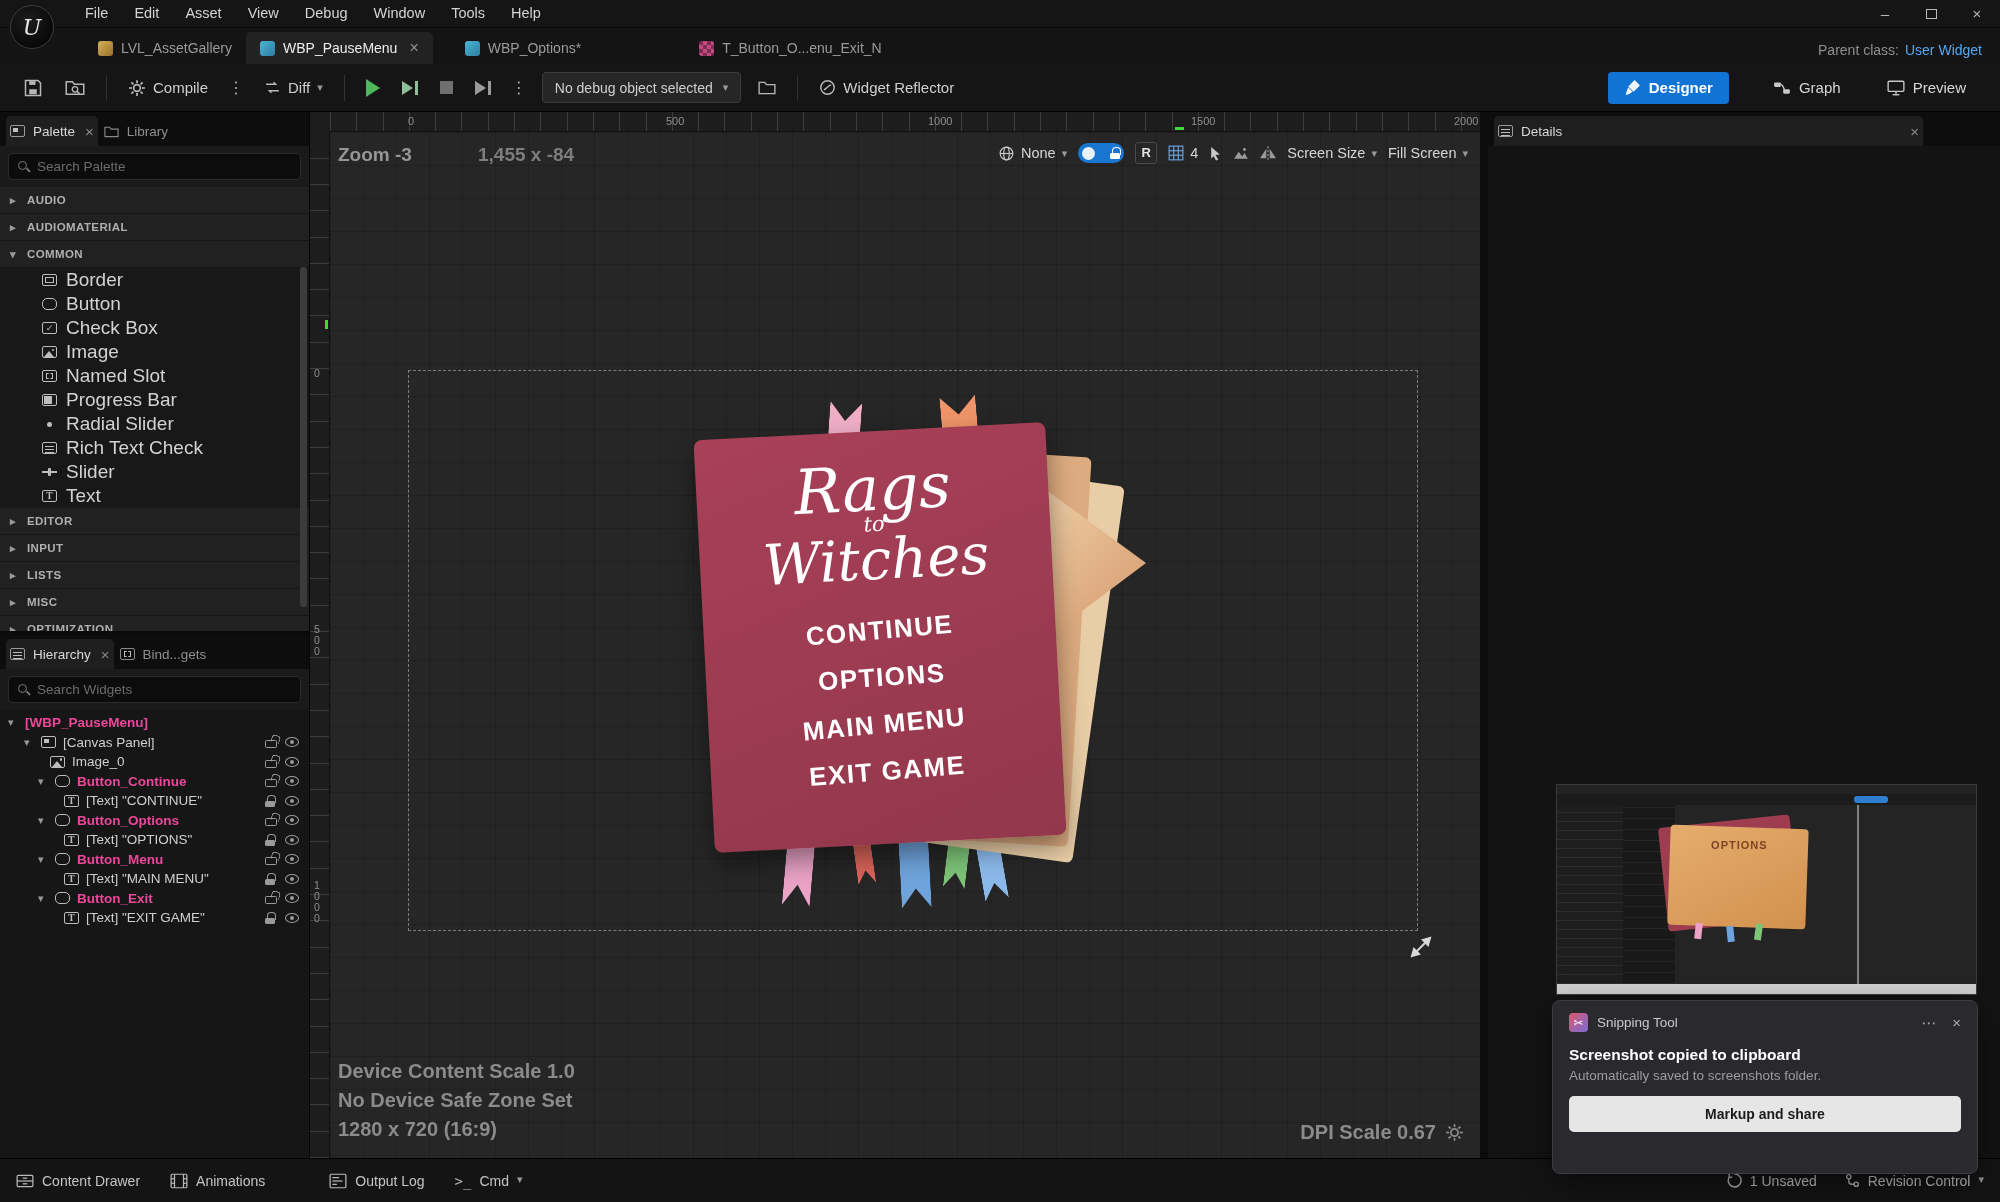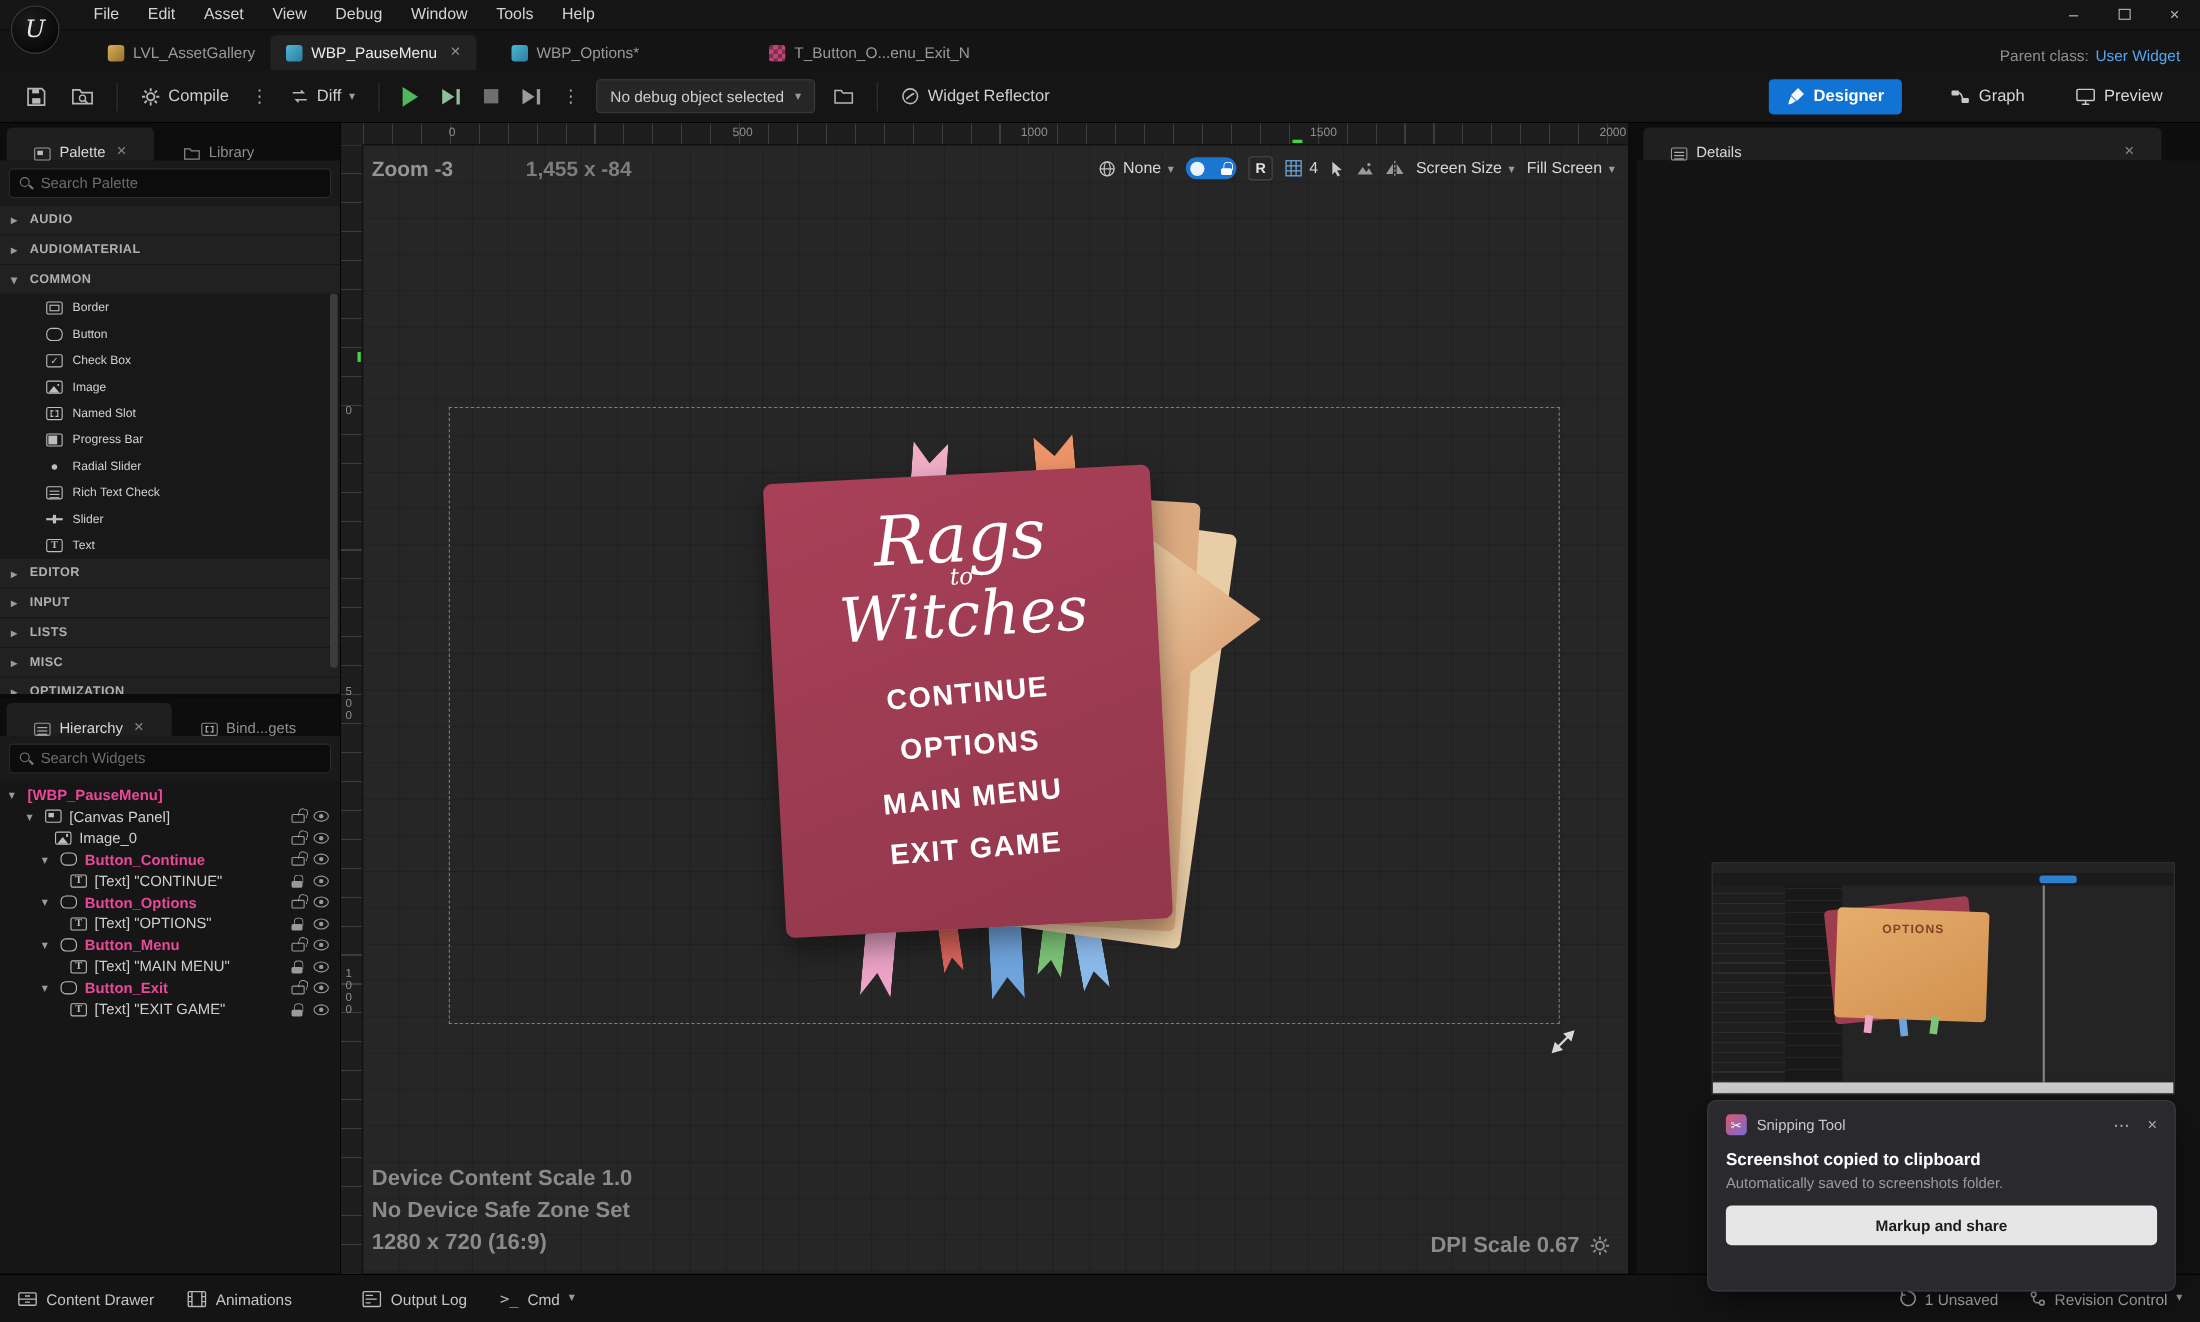--- a/index.html
+++ b/index.html
@@ -37,38 +37,38 @@
   .t-frame .tri{width:0;height:0;border-left:11px solid #8fbf96;border-top:7px solid transparent;border-bottom:7px solid transparent}
   .t-frame .bar{width:3px;height:14px;background:#8fbf96}
   .t-stop{width:13px;height:13px;background:#6f6f6f}
   .t-adv .tri{border-left-color:#9a9a9a}
   .t-adv .bar{background:#9a9a9a}
   .dbg-select{background:#262626;border:1px solid #3c3c3c;border-radius:4px;height:31px;display:flex;align-items:center;gap:10px;padding:0 12px;color:#cfcfcf;font-size:14px}
   .mode-btn{display:flex;align-items:center;gap:8px;color:#d6d6d6;font-size:15px;height:32px;padding:0 10px;border-radius:4px}
   .mode-btn.designer{background:#1173d4;color:#fff;font-weight:bold;padding:0 16px}
   
   .panel-tabs{height:34px;background:#0d0d0d;display:flex;align-items:flex-end;padding-left:6px;gap:2px}
-  .ptab{display:flex;align-items:flex-end;gap:8px;height:30px;padding:0 25px;font-size:13.5px;color:#8f8f8f;border-radius:5px 5px 0 0;background:#0d0d0d}
+  .ptab{display:flex;align-items:center;gap:8px;height:30px;padding:0 4px;font-size:13.5px;color:#8f8f8f;border-radius:5px 5px 0 0;background:#0d0d0d}
   .ptab.active{background:#1f1f1f;color:#d8d8d8}
   .ptab .close{font-size:15px;color:#8a8a8a;margin-left:2px}
   .searchrow{padding:7px 8px;background:#1a1a1a}
   .searchbox{height:27px;background:#0c0c0c;border:1px solid #2b2b2b;border-radius:4px;display:flex;align-items:center;gap:7px;padding:0 8px}
   .searchbox input{flex:1;background:transparent;border:none;outline:none;color:#cfcfcf;font-size:13.5px;font-family:"Liberation Sans",sans-serif}
   .searchbox input::placeholder{color:#6c6c6c}
   .ic-search{width:13px;height:13px;position:relative;flex:none}
   .ic-search::before{content:"";position:absolute;left:1px;top:1px;width:7px;height:7px;border:1.5px solid #7a7a7a;border-radius:50%}
   .ic-search::after{content:"";position:absolute;left:9px;top:9px;width:4.5px;height:1.6px;background:#7a7a7a;transform:rotate(45deg)}
   
   .left-col{position:absolute;left:0;top:112px;width:310px;height:1046px;background:#161616;display:flex;flex-direction:column;border-right:1px solid #050505}
   .palette-panel{height:523px;display:flex;flex-direction:column;border-bottom:4px solid #0a0a0a;position:relative}
   .hier-panel{flex:1;display:flex;flex-direction:column}
   .plist{flex:1;overflow:hidden;background:#181818;position:relative}
   .cat{height:27px;display:flex;align-items:center;gap:7px;padding-left:10px;background:#212121;border-bottom:1px solid #161616;color:#b0b0b0;font-size:11.5px;font-weight:bold;letter-spacing:.4px}
   .tw{color:#9a9a9a;font-size:11px;width:10px;flex:none}
-  .p-item{height:24px;display:flex;align-items:center;gap:9px;padding-left:42px;color:#d2d2d2;font-size:11px}
+  .p-item{height:24px;display:flex;align-items:center;gap:9px;padding-left:42px;color:#d2d2d2;font-size:19px}
   .pscroll{position:absolute;right:2px;top:80px;width:7px;height:340px;background:#3c3c3c;border-radius:3px}
   
   .pi{width:15px;height:12px;border:1px solid #bdbdbd;border-radius:2px;position:relative;display:inline-block;flex:none}
   .pi-button{border-radius:5px}
   .pi-border::after{content:"";position:absolute;inset:2px;border:1px solid #bdbdbd}
   .pi-check::after{content:"✓";position:absolute;inset:0;font:9px/10px "Liberation Sans",sans-serif;color:#bdbdbd;text-align:center}
   .pi-image::before{content:"";position:absolute;right:2px;top:1.5px;width:2.5px;height:2.5px;border-radius:50%;background:#bdbdbd}
   .pi-image::after{content:"";position:absolute;left:1px;bottom:0;border-left:5px solid transparent;border-right:5px solid transparent;border-bottom:6px solid #bdbdbd}
   .pi-slot::after{content:"";position:absolute;inset:2px 3px;border:1px dashed #bdbdbd}
   .pi-progress::after{content:"";position:absolute;left:1px;top:1px;bottom:1px;width:60%;background:#bdbdbd}

